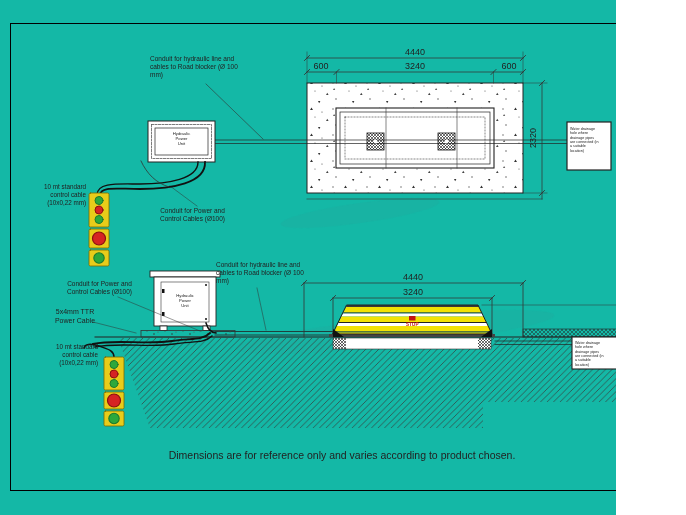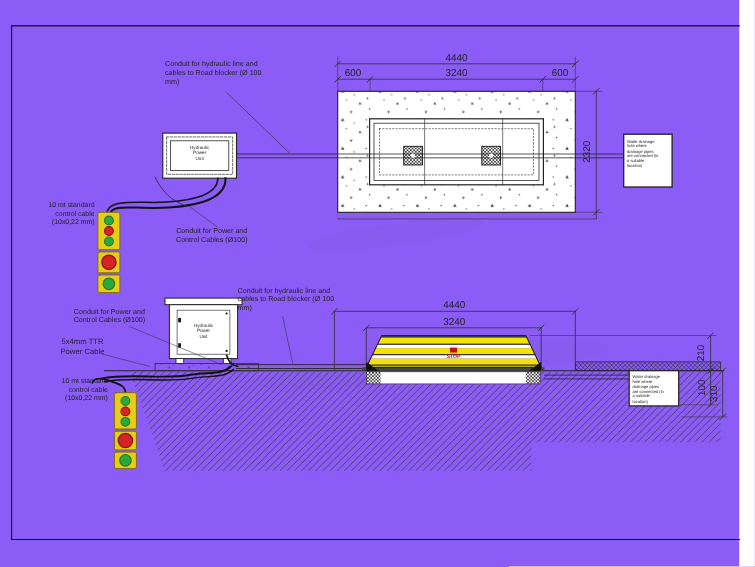--- a/index.html
+++ b/index.html
@@ -1,16 +1,16 @@
 <!DOCTYPE html>
 <html><head>
 <meta charset="utf-8">
 <style>
   html,body{margin:0;padding:0;background:#fff;}
-  .canvas{position:relative;width:672px;height:515px;background:#8b5cf6;
+  .canvas{position:relative;width:616px;height:515px;background:#14b8a6;
           font-family:"Liberation Sans",sans-serif;color:#1a1a1a;overflow:hidden;}
   .frame{position:absolute;left:10px;top:23px;width:663px;height:466px;border:1.5px solid #000;}
   .lbl{position:absolute;white-space:pre-line;line-height:1.25;color:#222;}
   .c{text-align:center;}
   .r{text-align:right;}
   .tinybox{line-height:1.18;}
   svg{position:absolute;left:0;top:0;}
   svg text{font-family:"Liberation Sans",sans-serif;fill:#222;}
   .dim{font-size:9px;}
   .stoptxt{font-size:4.6px;font-weight:bold;fill:#c11212;}
@@ -290,15 +290,16 @@
 Power
 Unit</div>
 
   <div class="lbl tinybox" style="left:575px;top:341px;width:38px;font-size:3.7px;">Water drainage
 hole where
 drainage pipes
 are connected (in
 a suitable
 location)</div>
 
+  <div class="footer">Dimensions are for reference only and varies according to product chosen.</div>
 
   <div class="frame"></div>
 </div>
 
 </body></html>

